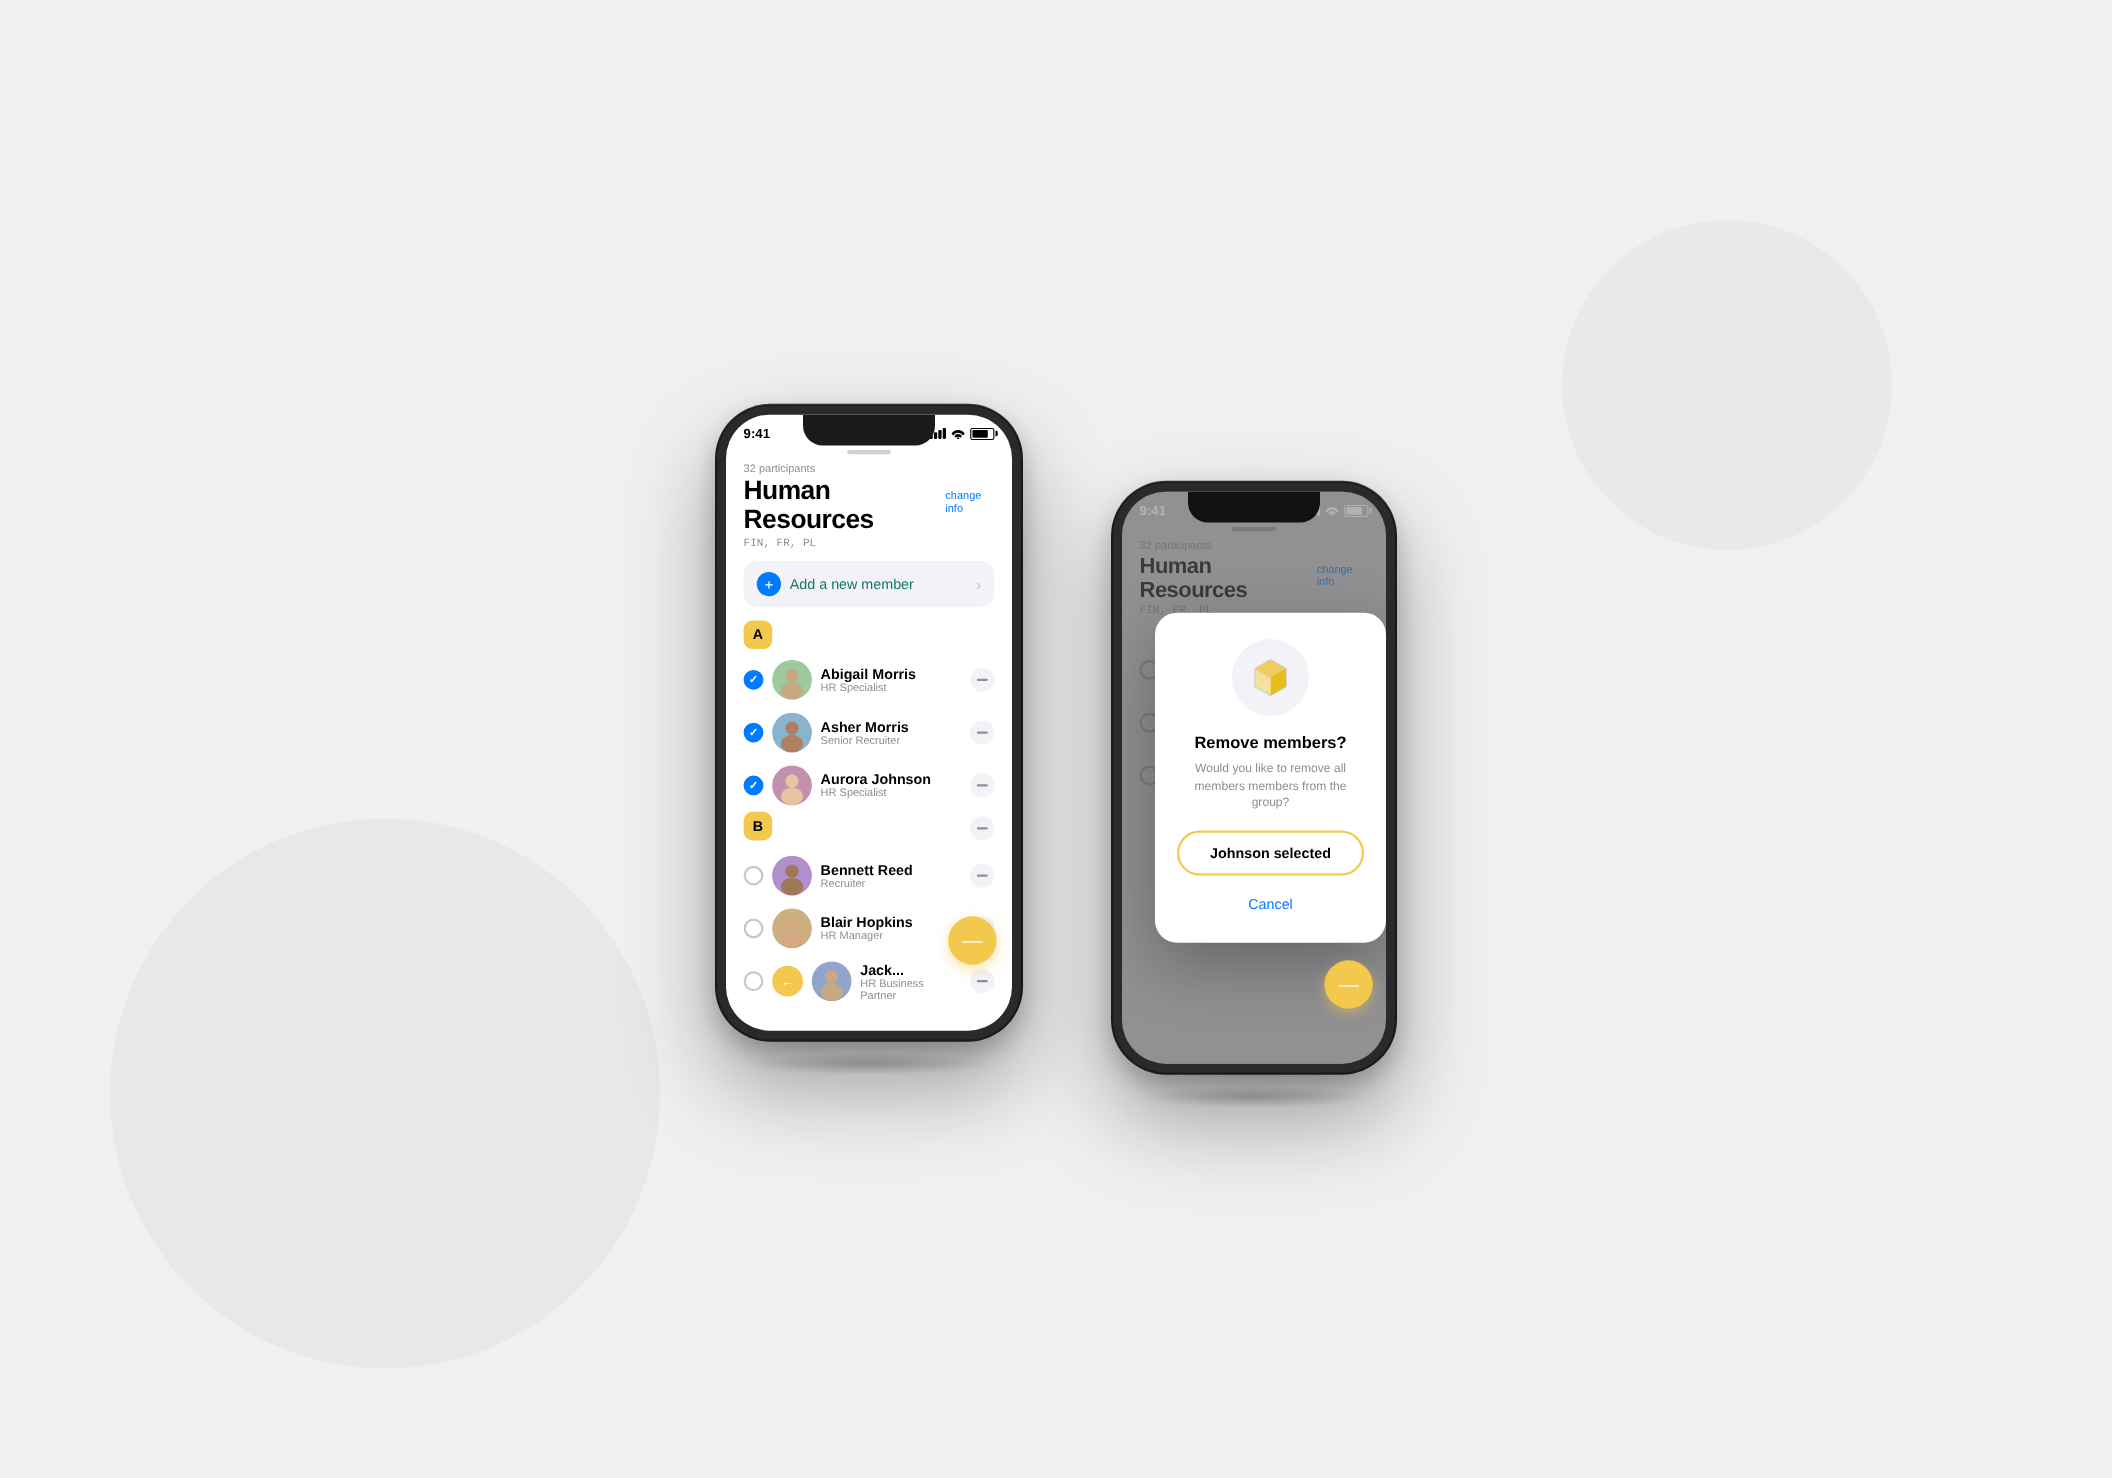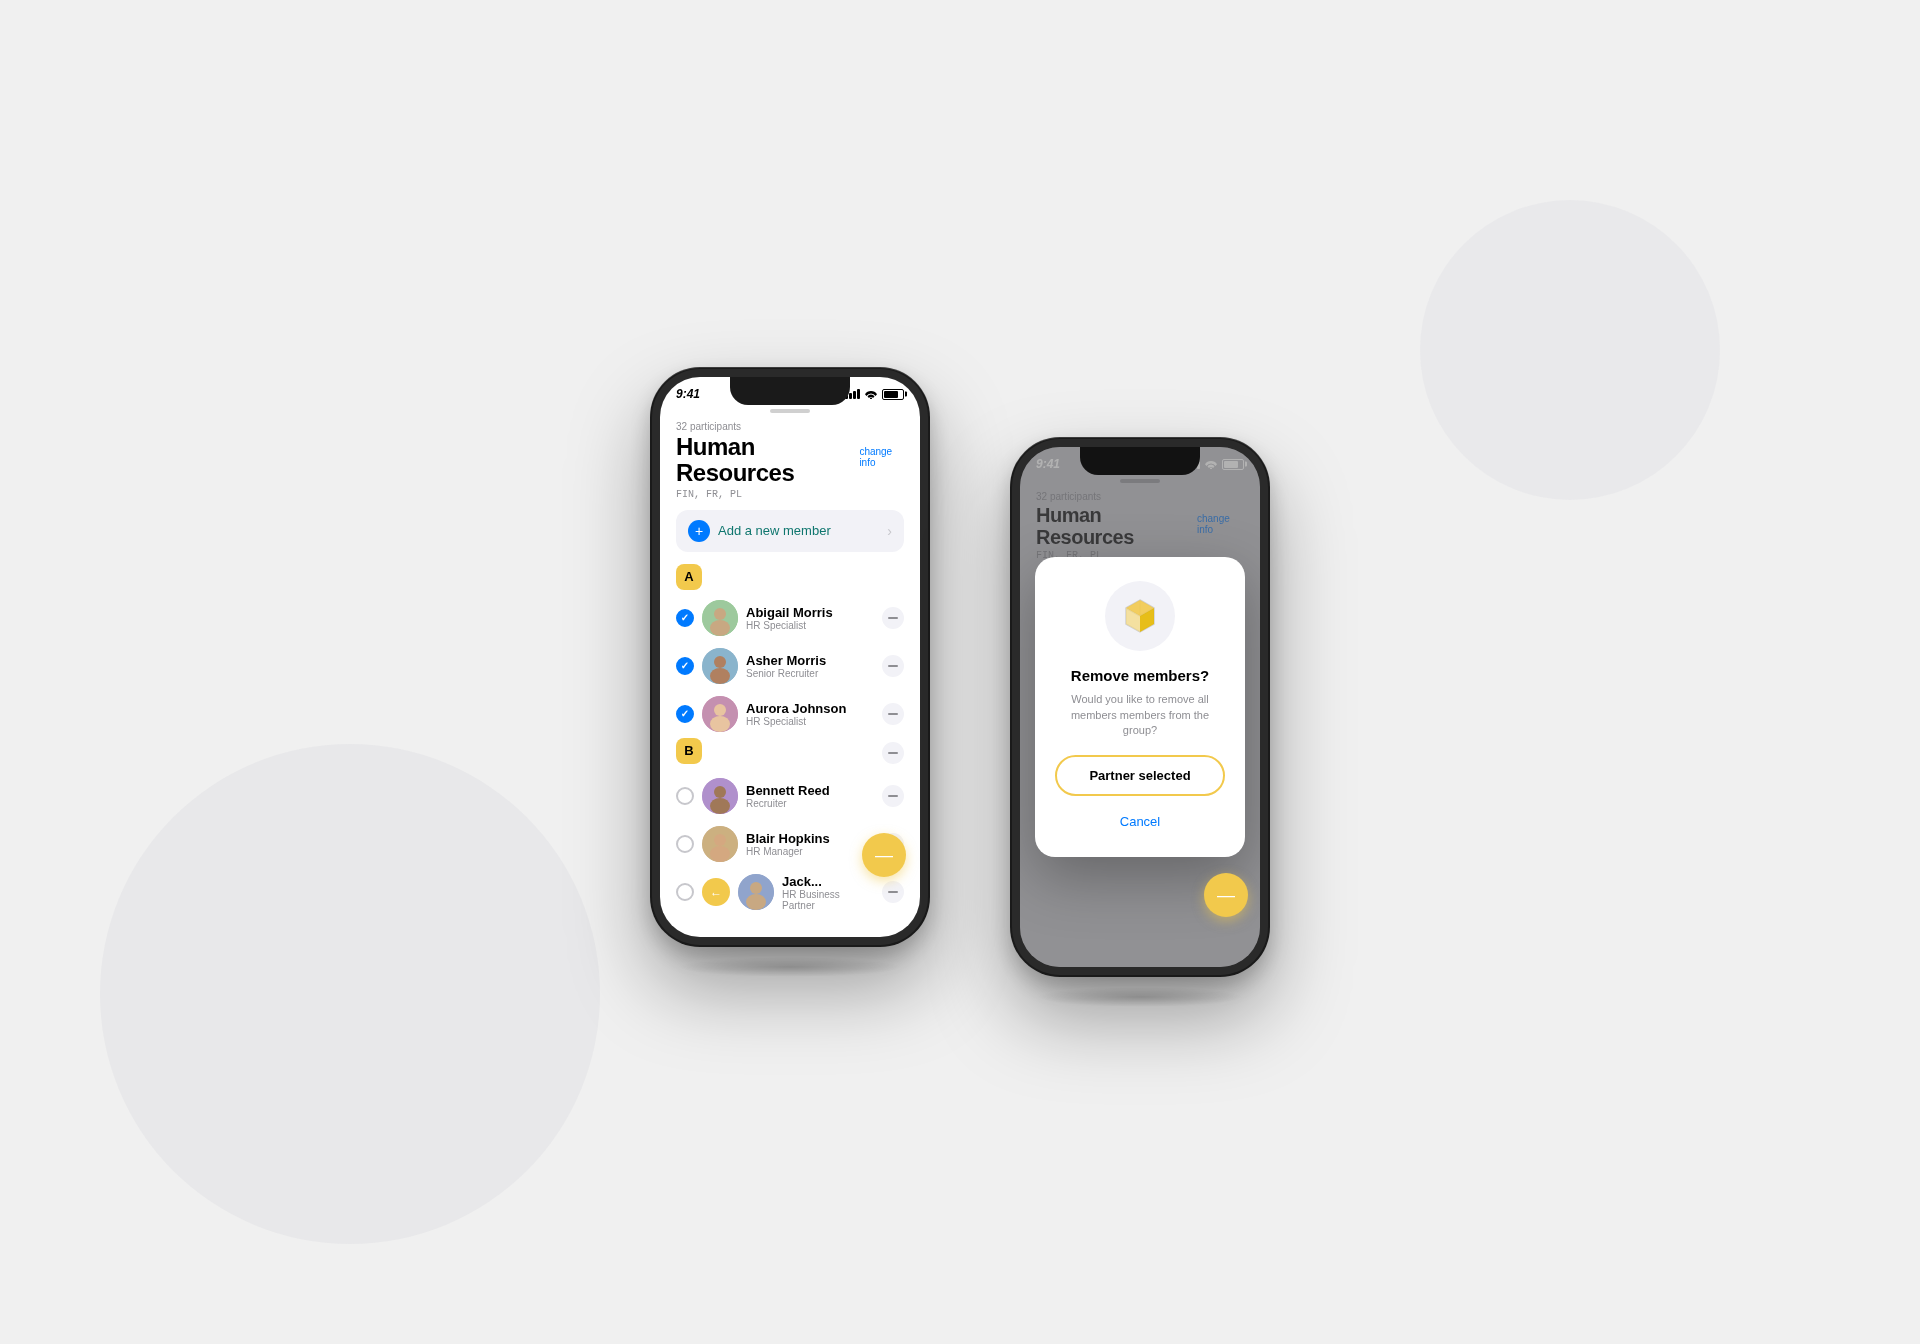--- a/index.html
+++ b/index.html
@@ -100,21 +100,20 @@
     .status-bar {
       display: flex;
       justify-content: space-between;
       align-items: center;
       padding: 10px 16px 4px;
       font-size: 11px;
       font-weight: 600;
       color: #000;
       position: relative;
       z-index: 5;
-      font-style: italic;
     }
 
     .status-bar-right {
       color: #fff;
     }
 
     .status-time { font-size: 12px; font-weight: 700; }
     .status-icons { display: flex; gap: 4px; align-items: center; }
 
     
@@ -349,21 +348,21 @@
 
     
     .modal-overlay {
       position: absolute;
       inset: 0;
       background: rgba(0,0,0,0.3);
       z-index: 15;
       border-radius: 28px;
       display: flex;
       align-items: center;
-      justify-content: center;
+      justify-content: flex-end;
     }
 
     .modal-card {
       background: #fff;
       border-radius: 20px;
       padding: 24px 20px 20px;
       width: 210px;
       text-align: center;
       box-shadow: 0 20px 60px rgba(0,0,0,0.3);
     }
@@ -772,21 +771,21 @@
               <polygon points="22,6 36,14 22,22 8,14" fill="#f2c94c" opacity="0.9"></polygon>
               <polygon points="36,14 36,30 22,38 22,22" fill="#e6b800" opacity="0.9"></polygon>
 
               <polygon points="8,14 22,22 22,38 8,30" fill="#f5d87a" opacity="0.7"></polygon>
             </svg>
           </div>
 
           <div class="modal-title">Remove members?</div>
           <div class="modal-desc">Would you like to remove all members members from the group?</div>
 
-          <button class="remove-selected-btn">Partner selected</button>
+          <button class="remove-selected-btn">Johnson selected</button>
           <button class="cancel-btn">Cancel</button>
 
         </div>
       </div>
 
     </div>
     <div class="phone-shadow"></div>
   </div>
 
 </div>

